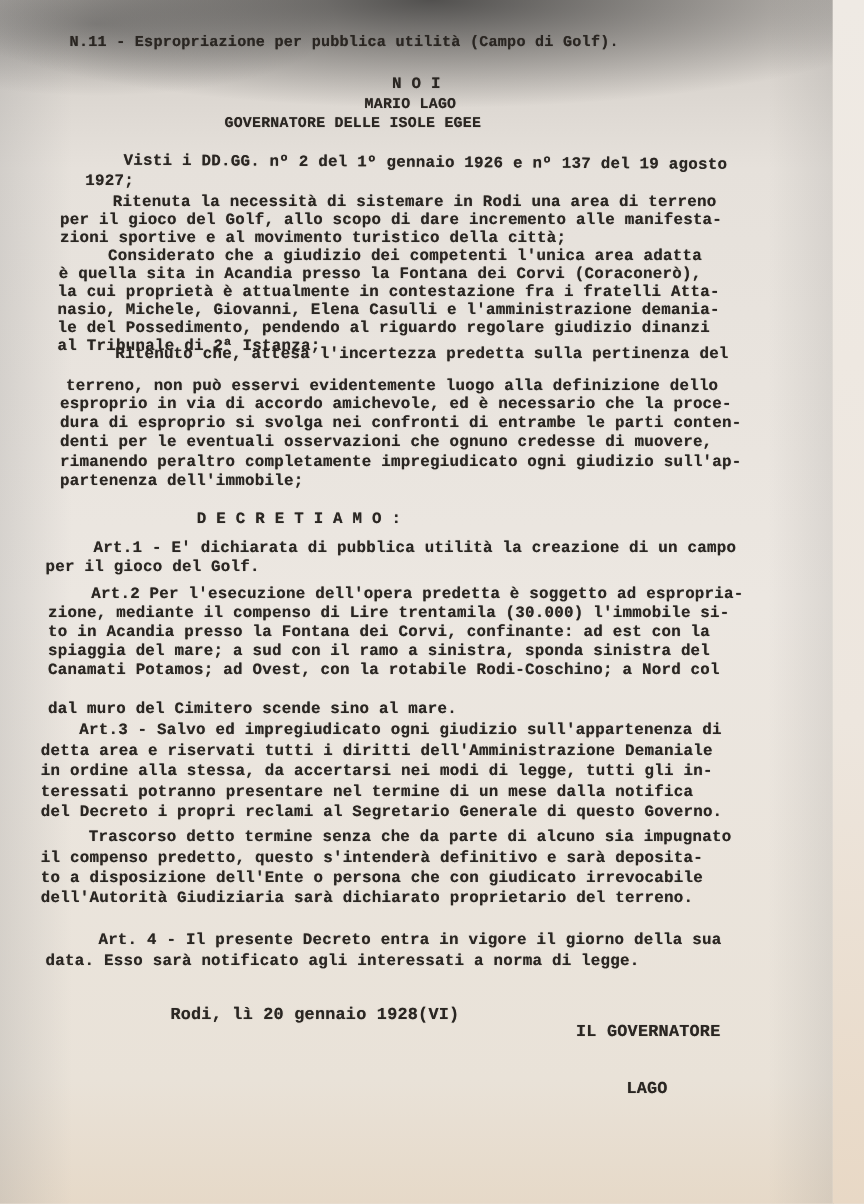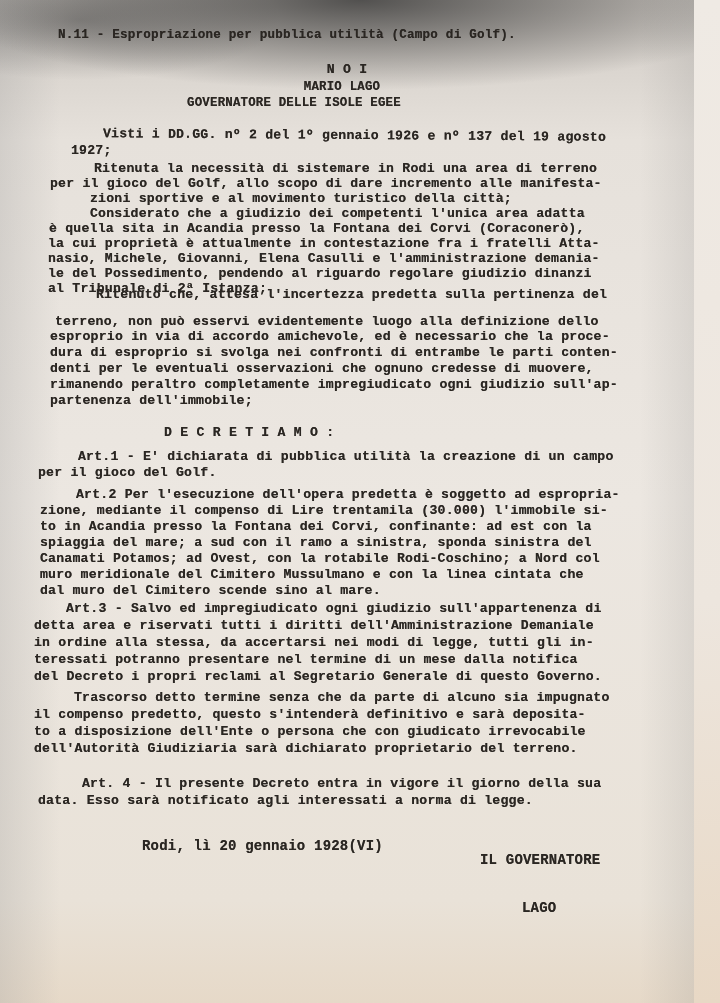--- a/index.html
+++ b/index.html
@@ -36,21 +36,21 @@
 <div class="sheet">
   <div class="line heading" style="left:58px; top:28px;">N.11 - Espropriazione per pubblica utilità (Campo di Golf).</div>
   <div class="line center" style="left:0; width:694px; top:62px;">N O I</div>
   <div class="line center" style="left:0; width:636px; top:80px; font-size:12.4px;margin-left:24px;">MARIO LAGO</div>
   <div class="line center" style="left:0; width:588px; top:96px; font-size:12.4px;">GOVERNATORE DELLE ISOLE EGEE</div>
 
   <div class="line" style="left:103px; top:128px; transform:rotate(0.4deg);">Visti i DD.GG. nº 2 del 1º gennaio 1926 e nº 137 del 19 agosto</div>
   <div class="line" style="left:39px; top:143px;margin-left:32px;">1927;</div>
   <div class="line" style="left:94px; top:161px;">Ritenuta la necessità di sistemare in Rodi una area di terreno</div>
   <div class="line" style="left:50px; top:176px;">per il gioco del Golf, allo scopo di dare incremento alle manifesta-</div>
-  <div class="line" style="left:50px; top:191px;margin-left:40px;">zioni sportive e al movimento turistico della città;</div>
+  <div class="line" style="left:50px; top:191px;">zioni sportive e al movimento turistico della città;</div>
   <div class="line" style="left:90px; top:206px;">Considerato che a giudizio dei competenti l'unica area adatta</div>
   <div class="line" style="left:49px; top:221px;">è quella sita in Acandia presso la Fontana dei Corvi (Coraconerò),</div>
   <div class="line" style="left:48px; top:236px;">la cui proprietà è attualmente in contestazione fra i fratelli Atta-</div>
   <div class="line" style="left:48px; top:251px;">nasio, Michele, Giovanni, Elena Casulli e l'amministrazione demania-</div>
   <div class="line" style="left:48px; top:266px;">le del Possedimento, pendendo al riguardo regolare giudizio dinanzi</div>
   <div class="line" style="left:48px; top:281px;">al Tribunale di 2ª Istanza;</div>
   <div class="line" style="left:96px; top:287px;">Ritenuto che, attesa l'incertezza predetta sulla pertinenza del</div>
   <div class="line" style="left:55px; top:314px;">terreno, non può esservi evidentemente luogo alla definizione dello</div>
   <div class="line" style="left:50px; top:329px;">esproprio in via di accordo amichevole, ed è necessario che la proce-</div>
   <div class="line" style="left:50px; top:345px;">dura di esproprio si svolga nei confronti di entrambe le parti conten-</div>
@@ -60,21 +60,20 @@
 
   <div class="line" style="left:164px; top:425px;">D E C R E T I A M O :</div>
 
   <div class="line" style="left:78px; top:449px;">Art.1 - E' dichiarata di pubblica utilità la creazione di un campo</div>
   <div class="line" style="left:38px; top:465px;">per il gioco del Golf.</div>
   <div class="line" style="left:76px; top:487px;">Art.2 Per l'esecuzione dell'opera predetta è soggetto ad espropria-</div>
   <div class="line" style="left:40px; top:503px;">zione, mediante il compenso di Lire trentamila (30.000) l'immobile si-</div>
   <div class="line" style="left:40px; top:519px;">to in Acandia presso la Fontana dei Corvi, confinante: ad est con la</div>
   <div class="line" style="left:40px; top:535px;">spiaggia del mare; a sud con il ramo a sinistra, sponda sinistra del</div>
   <div class="line" style="left:40px; top:551px;">Canamati Potamos; ad Ovest, con la rotabile Rodi-Coschino; a Nord col</div>
-  <div class="line" style="left:40px; top:567px;">muro meridionale del Cimitero Mussulmano e con la linea cintata che</div>
   <div class="line" style="left:40px; top:583px;">dal muro del Cimitero scende sino al mare.</div>
   <div class="line" style="left:66px; top:601px;">Art.3 - Salvo ed impregiudicato ogni giudizio sull'appartenenza di</div>
   <div class="line" style="left:34px; top:618px;">detta area e riservati tutti i diritti dell'Amministrazione Demaniale</div>
   <div class="line" style="left:34px; top:635px;">in ordine alla stessa, da accertarsi nei modi di legge, tutti gli in-</div>
   <div class="line" style="left:34px; top:652px;">teressati potranno presentare nel termine di un mese dalla notifica</div>
   <div class="line" style="left:34px; top:669px;">del Decreto i propri reclami al Segretario Generale di questo Governo.</div>
   <div class="line" style="left:74px; top:690px;">Trascorso detto termine senza che da parte di alcuno sia impugnato</div>
   <div class="line" style="left:34px; top:707px;">il compenso predetto, questo s'intenderà definitivo e sarà deposita-</div>
   <div class="line" style="left:34px; top:724px;">to a disposizione dell'Ente o persona che con giudicato irrevocabile</div>
   <div class="line" style="left:34px; top:741px;">dell'Autorità Giudiziaria sarà dichiarato proprietario del terreno.</div>

